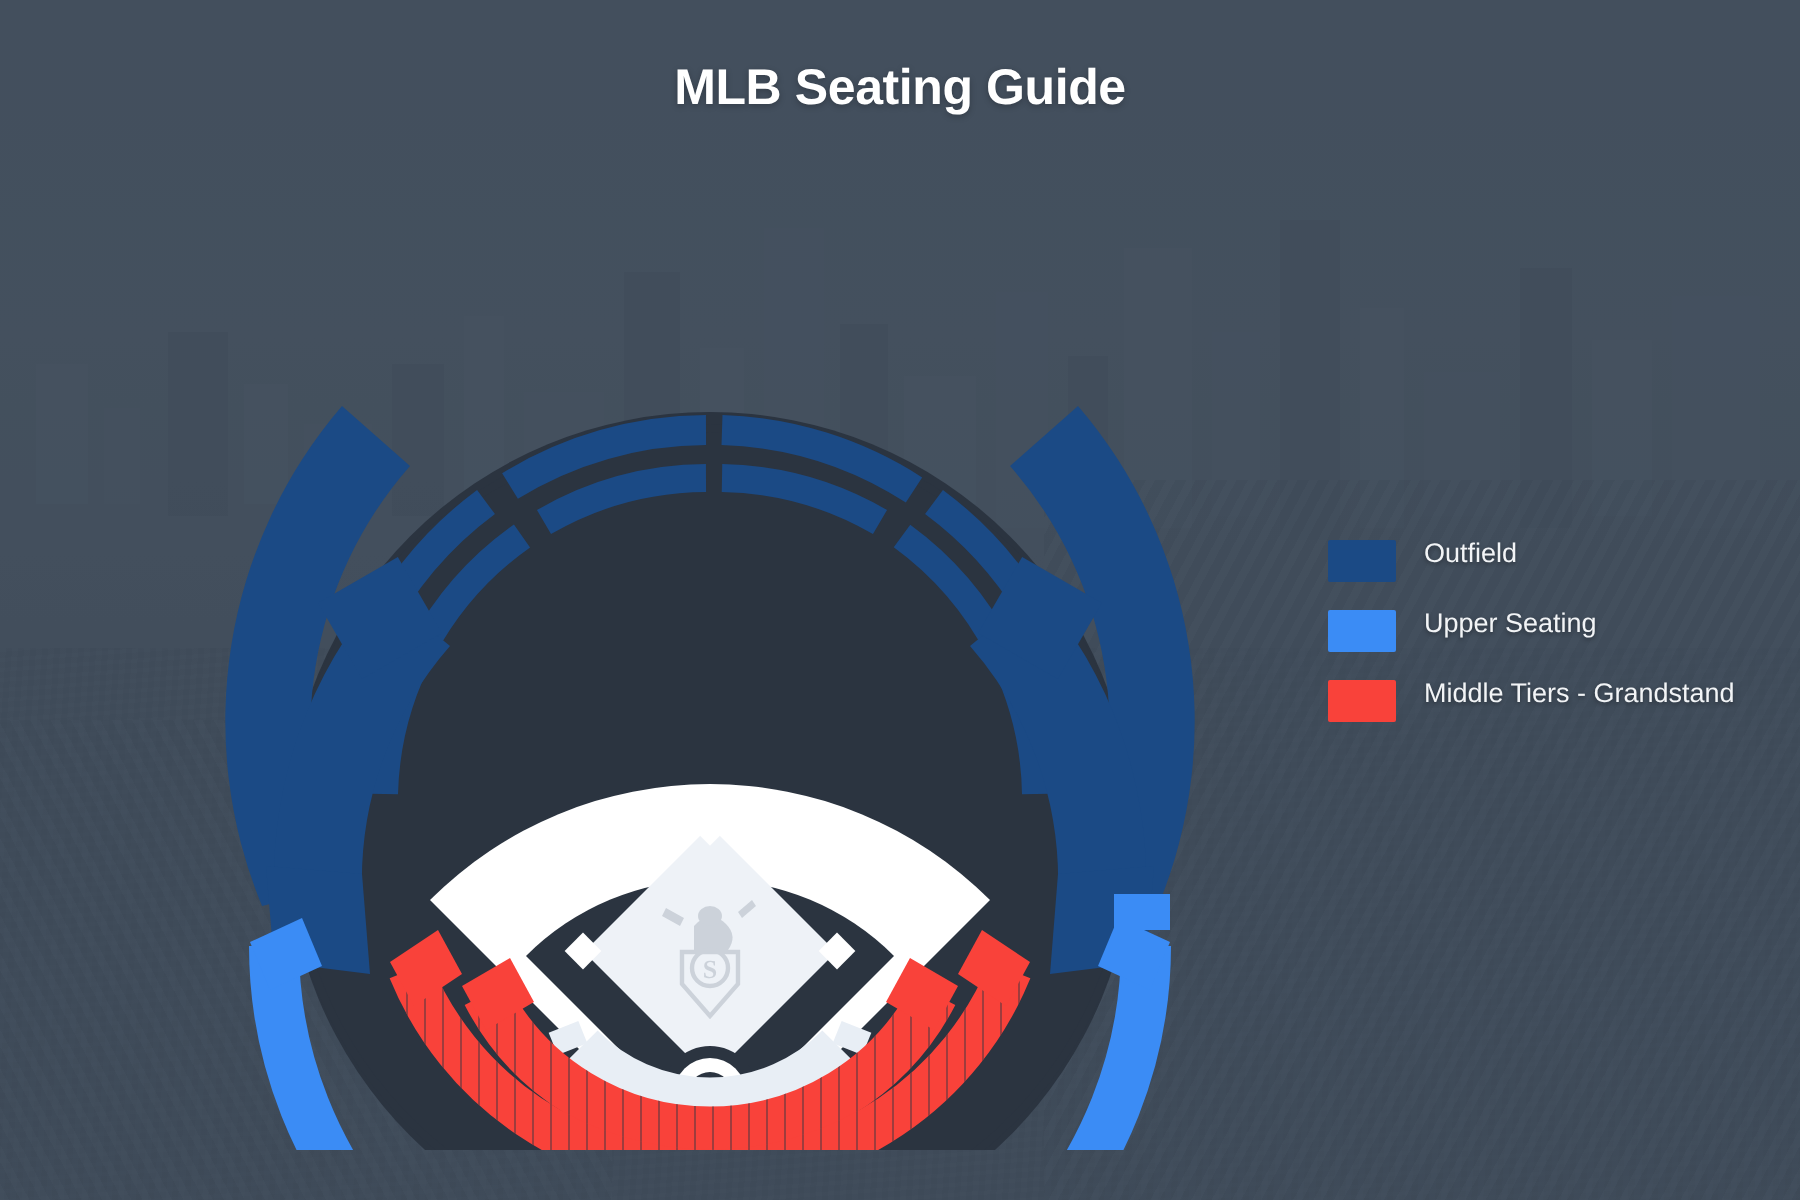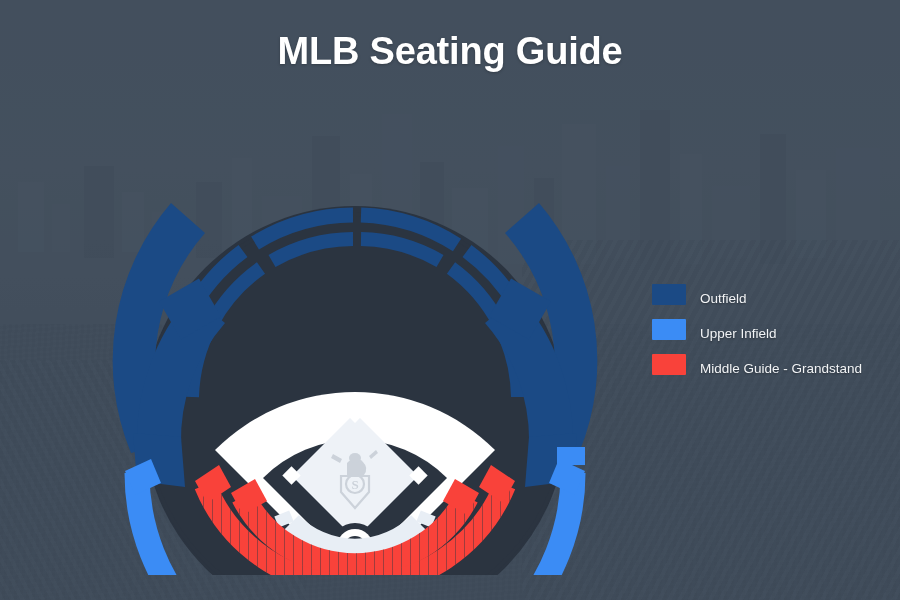--- a/index.html
+++ b/index.html
@@ -84,21 +84,21 @@
 
   
   #title {
     position: absolute;
     top: 30px;
     left: 0;
     width: 900px;
     text-align: center;
     z-index: 5;
     color: #ffffff;
-    font-size: 38px;
+    font-size: 25px;
     font-weight: bold;
     letter-spacing: -0.2px;
     text-shadow: 0 1px 3px rgba(0,0,0,0.25);
   }
 
   
   #diagram-wrap {
     position: absolute;
     left: 95px;
     top: 175px;
@@ -111,22 +111,23 @@
   
   #legend {
     position: absolute;
     left: 652px;
     top: 270px;
     width: 240px;
     z-index: 6;
   }
   .legend-row {
     display: flex;
-    align-items: flex-end;
+    align-items: flex-start;
     height: 35px;
+    margin-left: 12px;
   }
   .legend-swatch {
     width: 34px;
     height: 21px;
     flex: 0 0 34px;
     border-radius: 1px;
   }
   .legend-label {
     margin-left: 14px;
     color: #f2f4f6;
@@ -302,22 +303,22 @@
 
 <div id="legend">
 
   <div class="legend-row">
     <span class="legend-swatch" style="background: rgb(27, 74, 133);"></span>
     <span class="legend-label">Outfield</span>
   </div>
 
   <div class="legend-row">
     <span class="legend-swatch" style="background: rgb(59, 140, 245);"></span>
-    <span class="legend-label">Upper Infield</span>
+    <span class="legend-label">Upper Seating</span>
   </div>
 
   <div class="legend-row">
     <span class="legend-swatch" style="background: rgb(249, 66, 58);"></span>
-    <span class="legend-label">Middle Guide - Grandstand</span>
+    <span class="legend-label">Middle Tiers - Grandstand</span>
   </div>
 
 
 </div>
 
 </body></html>

